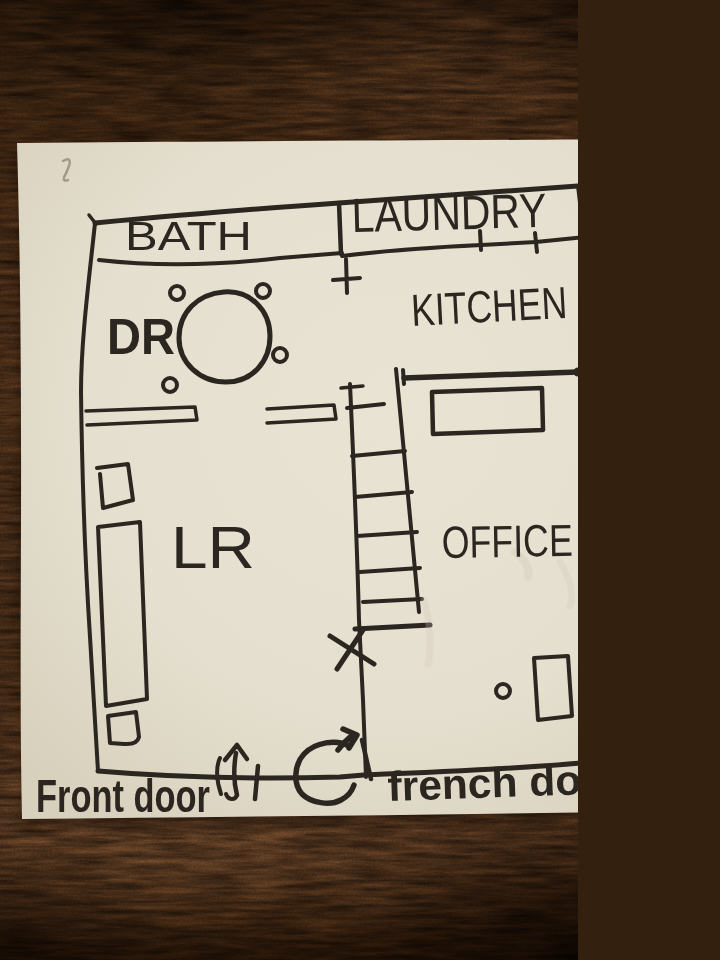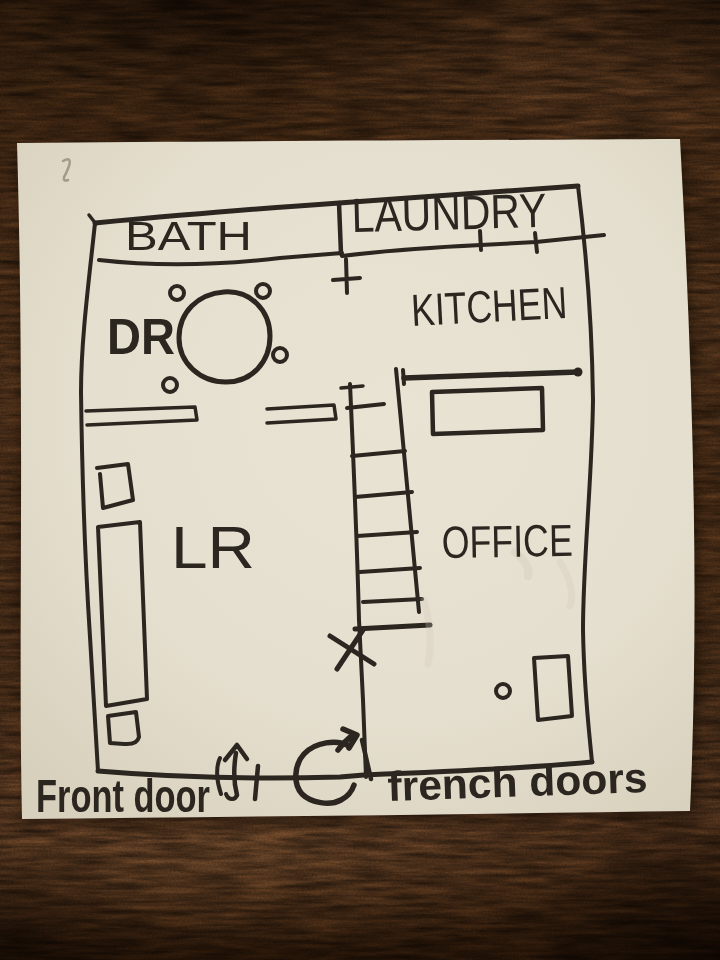--- a/index.html
+++ b/index.html
@@ -1,16 +1,16 @@
 <!DOCTYPE html>
 <html><head>
 <meta charset="utf-8">
 <style>
   html,body{margin:0;padding:0;background:#33200f;}
-  #stage{position:relative;width:720px;height:960px;overflow:hidden;font-family:"Liberation Sans",sans-serif;}
+  #stage{position:relative;width:578px;height:960px;overflow:hidden;font-family:"Liberation Sans",sans-serif;}
   .wood{position:absolute;inset:0;
     background:
       radial-gradient(300px 190px at 100% 100%, rgba(10,4,1,.65), rgba(0,0,0,0) 72%),
       radial-gradient(260px 160px at 0% 100%, rgba(10,4,1,.42), rgba(0,0,0,0) 72%),
       radial-gradient(420px 120px at 30% 0%, rgba(14,6,2,.5), rgba(0,0,0,0) 75%),
       radial-gradient(200px 120px at 100% 0%, rgba(14,6,2,.45), rgba(0,0,0,0) 75%),
       radial-gradient(440px 200px at 80% 9%, rgba(150,98,60,.4), rgba(0,0,0,0) 70%),
       radial-gradient(300px 500px at 0% 42%, rgba(140,92,56,.35), rgba(0,0,0,0) 70%),
       radial-gradient(640px 150px at 32% 89%, rgba(178,122,76,.5), rgba(0,0,0,0) 65%),
       radial-gradient(320px 260px at 100% 32%, rgba(144,96,58,.35), rgba(0,0,0,0) 70%),

